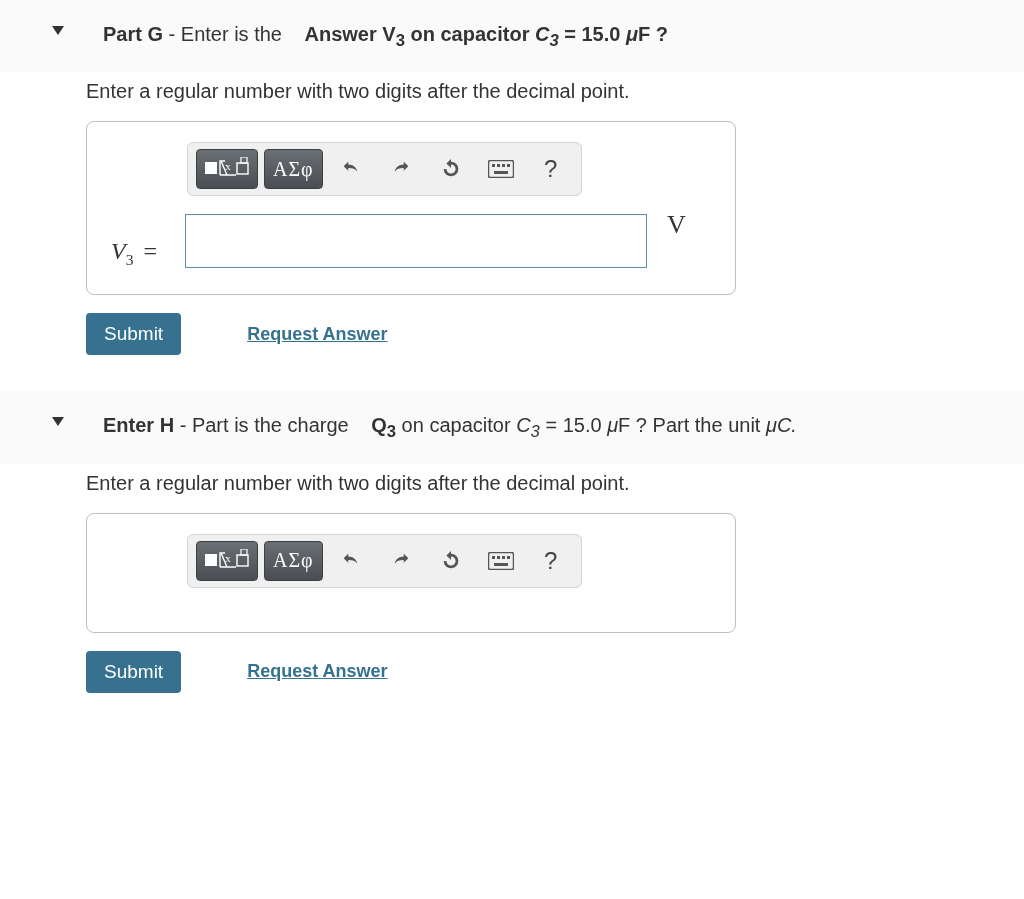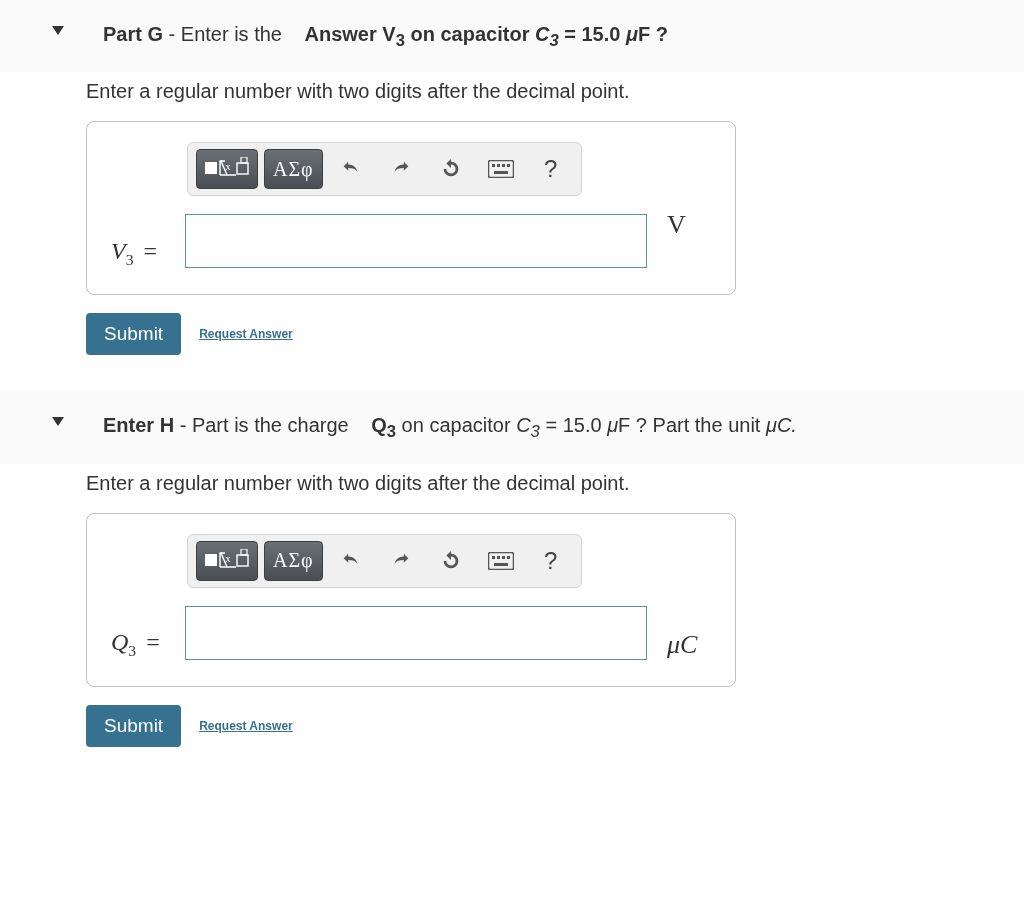--- a/index.html
+++ b/index.html
@@ -135,22 +135,23 @@
     border: none;
     border-radius: 4px;
     padding: 10px 18px;
     font-size: 19px;
     cursor: pointer;
   }
   .req-link {
     color: var(--link-color);
     font-weight: 700;
     text-decoration: underline;
-    font-size: 12px;
-    cursor: pointer;
+    font-size: 18px;
+    cursor: pointer;
+    margin-left: 48px;
   }
 </style>
 </head>
 <body>
 
 <div class="part">
   <div class="part-header">
     <div class="caret"></div>
     <div class="part-title-wrap">
       <b>Part G</b><span> - </span><span>Enter is the </span><b><span>Answer V</span><sub>3</sub><span> on capacitor </span><span class="muf"><span>C</span><sub>3</sub></span><span> = 15.0 </span><span class="muf"><span>μ</span></span><span>F ?</span></b>
@@ -261,24 +262,19 @@
               <rect x="9" y="4" width="3" height="3" fill="#555"></rect>
               <rect x="14" y="4" width="3" height="3" fill="#555"></rect>
               <rect x="19" y="4" width="3" height="3" fill="#555"></rect>
             <rect x="6" y="11" width="14" height="3" fill="#555"></rect>
           </svg>
         </button>
         <button class="tb-btn">
             <span style="font-size:24px;">?</span>
           </button>
       </div>
-      <div class="row">
-        <span class="var-label"><span>Q</span><sub>3</sub><span class="equals"> =</span></span>
-        <input class="answer-input" type="text" value="" style="">
-        <span class="unit"><span class="mu">μ</span><span class="mu">C</span></span>
-      </div>
     </div>
     <div class="actions">
       <button class="submit-btn">Submit</button>
       <a class="req-link">Request Answer</a>
     </div>
   </div>
 </div>
 
 </body></html>

